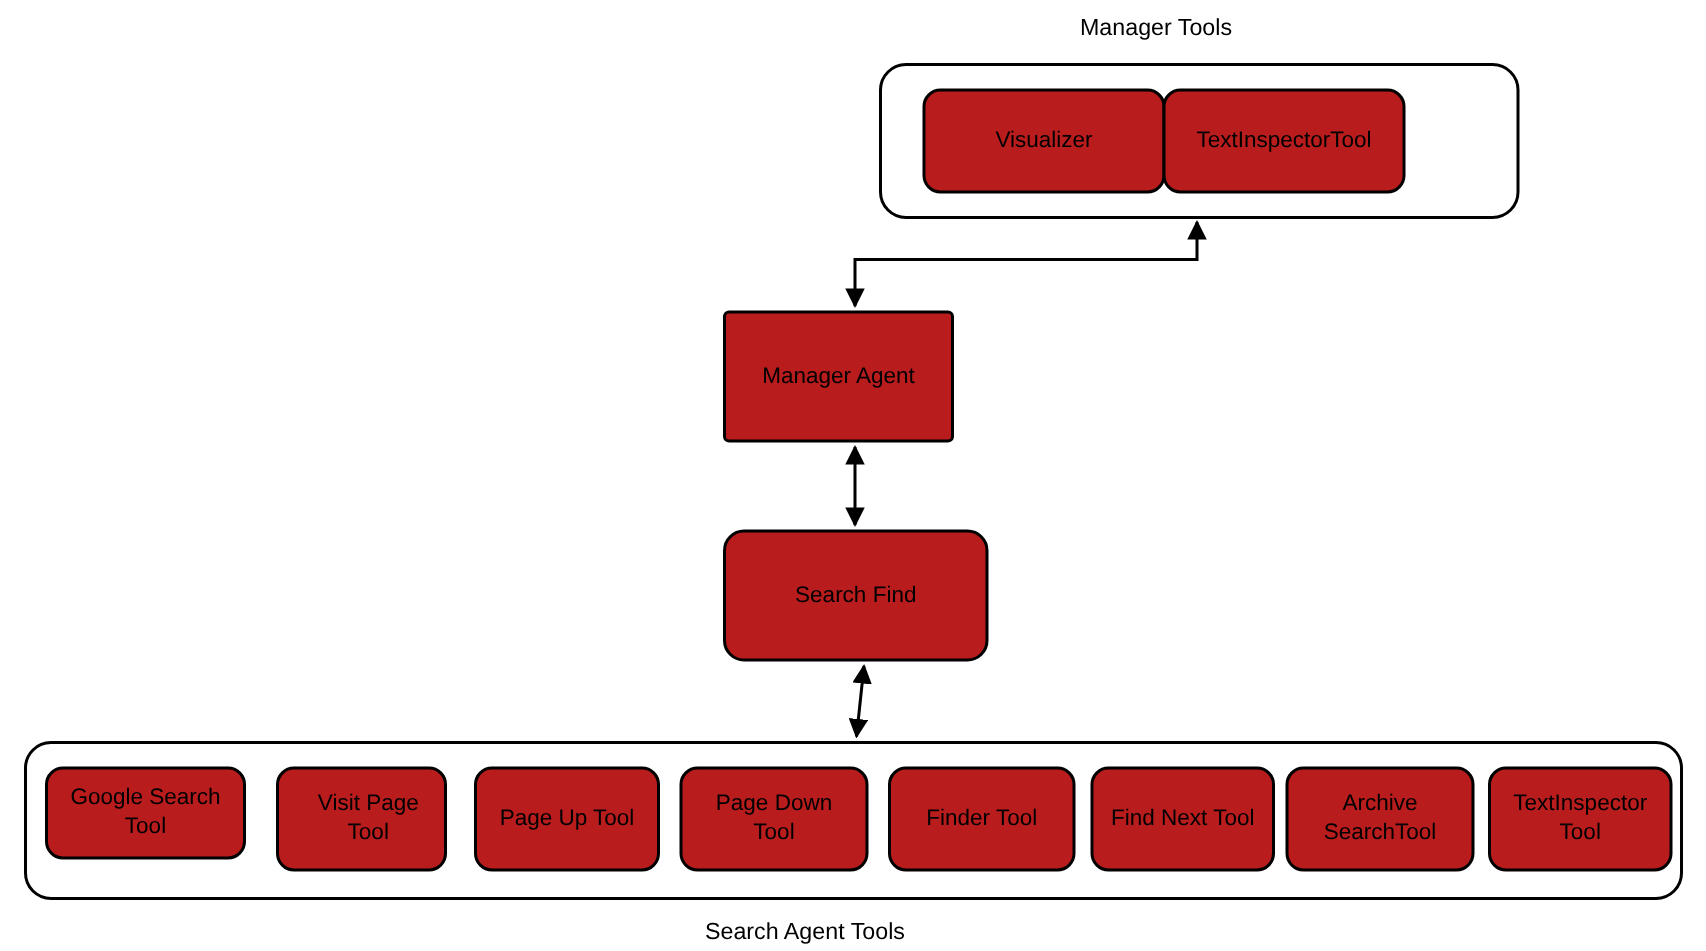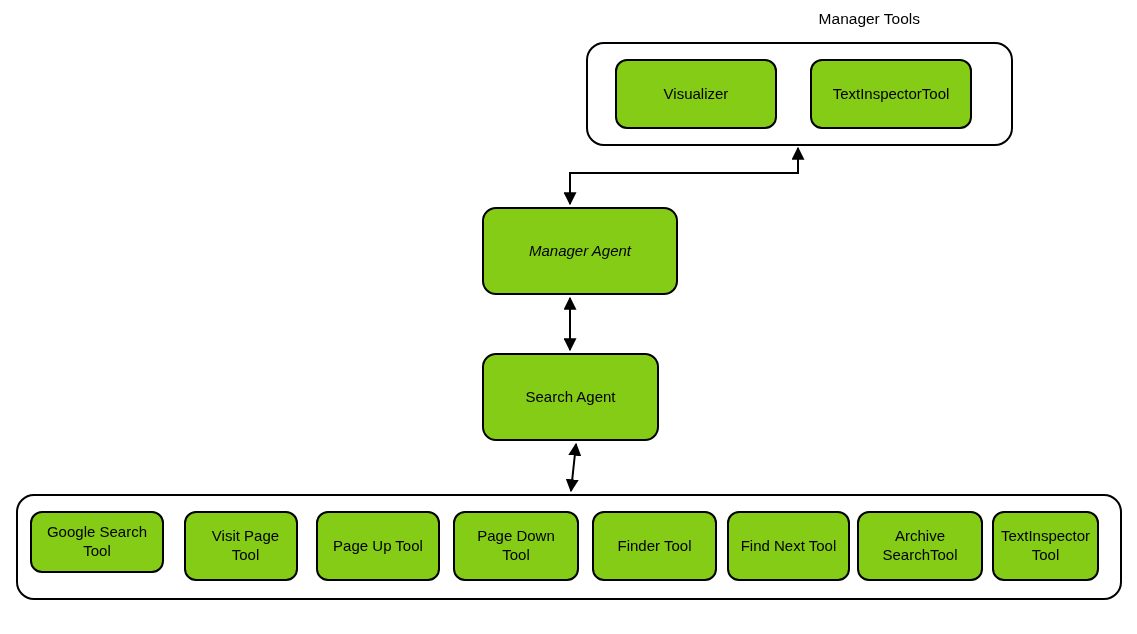--- a/index.html
+++ b/index.html
@@ -18,32 +18,32 @@
   .group {
     position: absolute;
     border: 2px solid #000000;
     border-radius: 18px;
     background: #ffffff;
   }
   .node {
     position: absolute;
     border: 2px solid #000000;
     border-radius: 12px;
-    background: #84cc16;
+    background: #b91c1c;
     display: flex;
     align-items: center;
     justify-content: center;
     text-align: center;
     font-size: 15px;
     line-height: 1.25;
     padding: 4px 10px;
   }
   .group-title {
     position: absolute;
-    text-align: right;
+    text-align: left;
     font-size: 15.5px;
     white-space: nowrap;
   }
   .connector-layer {
     position: absolute;
     left: 0; top: 0;
     width: 1137px; height: 634px;
     pointer-events: none;
   }
   .connector-layer path.edge {
@@ -67,38 +67,39 @@
     <path class="edge" d="M 570 298 L 570 350" marker-start="url(#arrow)" marker-end="url(#arrow)"></path>
     <path class="edge" d="M 576 444 L 571 491" marker-start="url(#arrow)" marker-end="url(#arrow)"></path>
   </svg>
 
   <div class="group-title" style="left: 720px; top: 10px; width: 200px;">Manager Tools</div>
 
   <div class="group" style="left: 586px; top: 42px; width: 427px; height: 104px;"></div>
 
   <div class="node" style="left: 615px; top: 59px; width: 162px; height: 70px;">Visualizer</div>
 
-  <div class="node" style="left: 810px; top: 59px; width: 162px; height: 70px;">TextInspectorTool</div>
+  <div class="node" style="left: 775px; top: 59px; width: 162px; height: 70px;">TextInspectorTool</div>
 
-  <div class="node" style="left: 482px; top: 207px; width: 196px; height: 88px; border-radius: 14px; font-style: italic;">Manager Agent</div>
+  <div class="node" style="left: 482px; top: 207px; width: 154px; height: 88px; border-radius: 4px;">Manager Agent</div>
 
-  <div class="node" style="left: 482px; top: 353px; width: 177px; height: 88px; border-radius: 14px;">Search Agent</div>
+  <div class="node" style="left: 482px; top: 353px; width: 177px; height: 88px; border-radius: 14px;">Search Find</div>
 
   <div class="group" style="left: 16px; top: 494px; width: 1106px; height: 106px;"></div>
 
   <div class="node" style="left: 30px; top: 511px; width: 134px; height: 62px;">Google Search Tool</div>
 
   <div class="node" style="left: 184px; top: 511px; width: 114px; height: 70px; padding-left: 19px;">Visit Page Tool</div>
 
   <div class="node" style="left: 316px; top: 511px; width: 124px; height: 70px;">Page Up Tool</div>
 
   <div class="node" style="left: 453px; top: 511px; width: 126px; height: 70px; text-align: center;">Page Down Tool</div>
 
   <div class="node" style="left: 592px; top: 511px; width: 125px; height: 70px;">Finder Tool</div>
 
   <div class="node" style="left: 727px; top: 511px; width: 123px; height: 70px; padding: 4px 2px;">Find Next Tool</div>
 
   <div class="node" style="left: 857px; top: 511px; width: 126px; height: 70px;">Archive SearchTool</div>
 
-  <div class="node" style="left: 992px; top: 511px; width: 107px; height: 70px; padding: 4px 20px;">TextInspector Tool</div>
+  <div class="node" style="left: 992px; top: 511px; width: 123px; height: 70px; padding: 4px 20px;">TextInspector Tool</div>
 
+  <div class="group-title" style="left: 470px; top: 613px; width: 200px;">Search Agent Tools</div>
 
 </div>
 
 </body></html>

